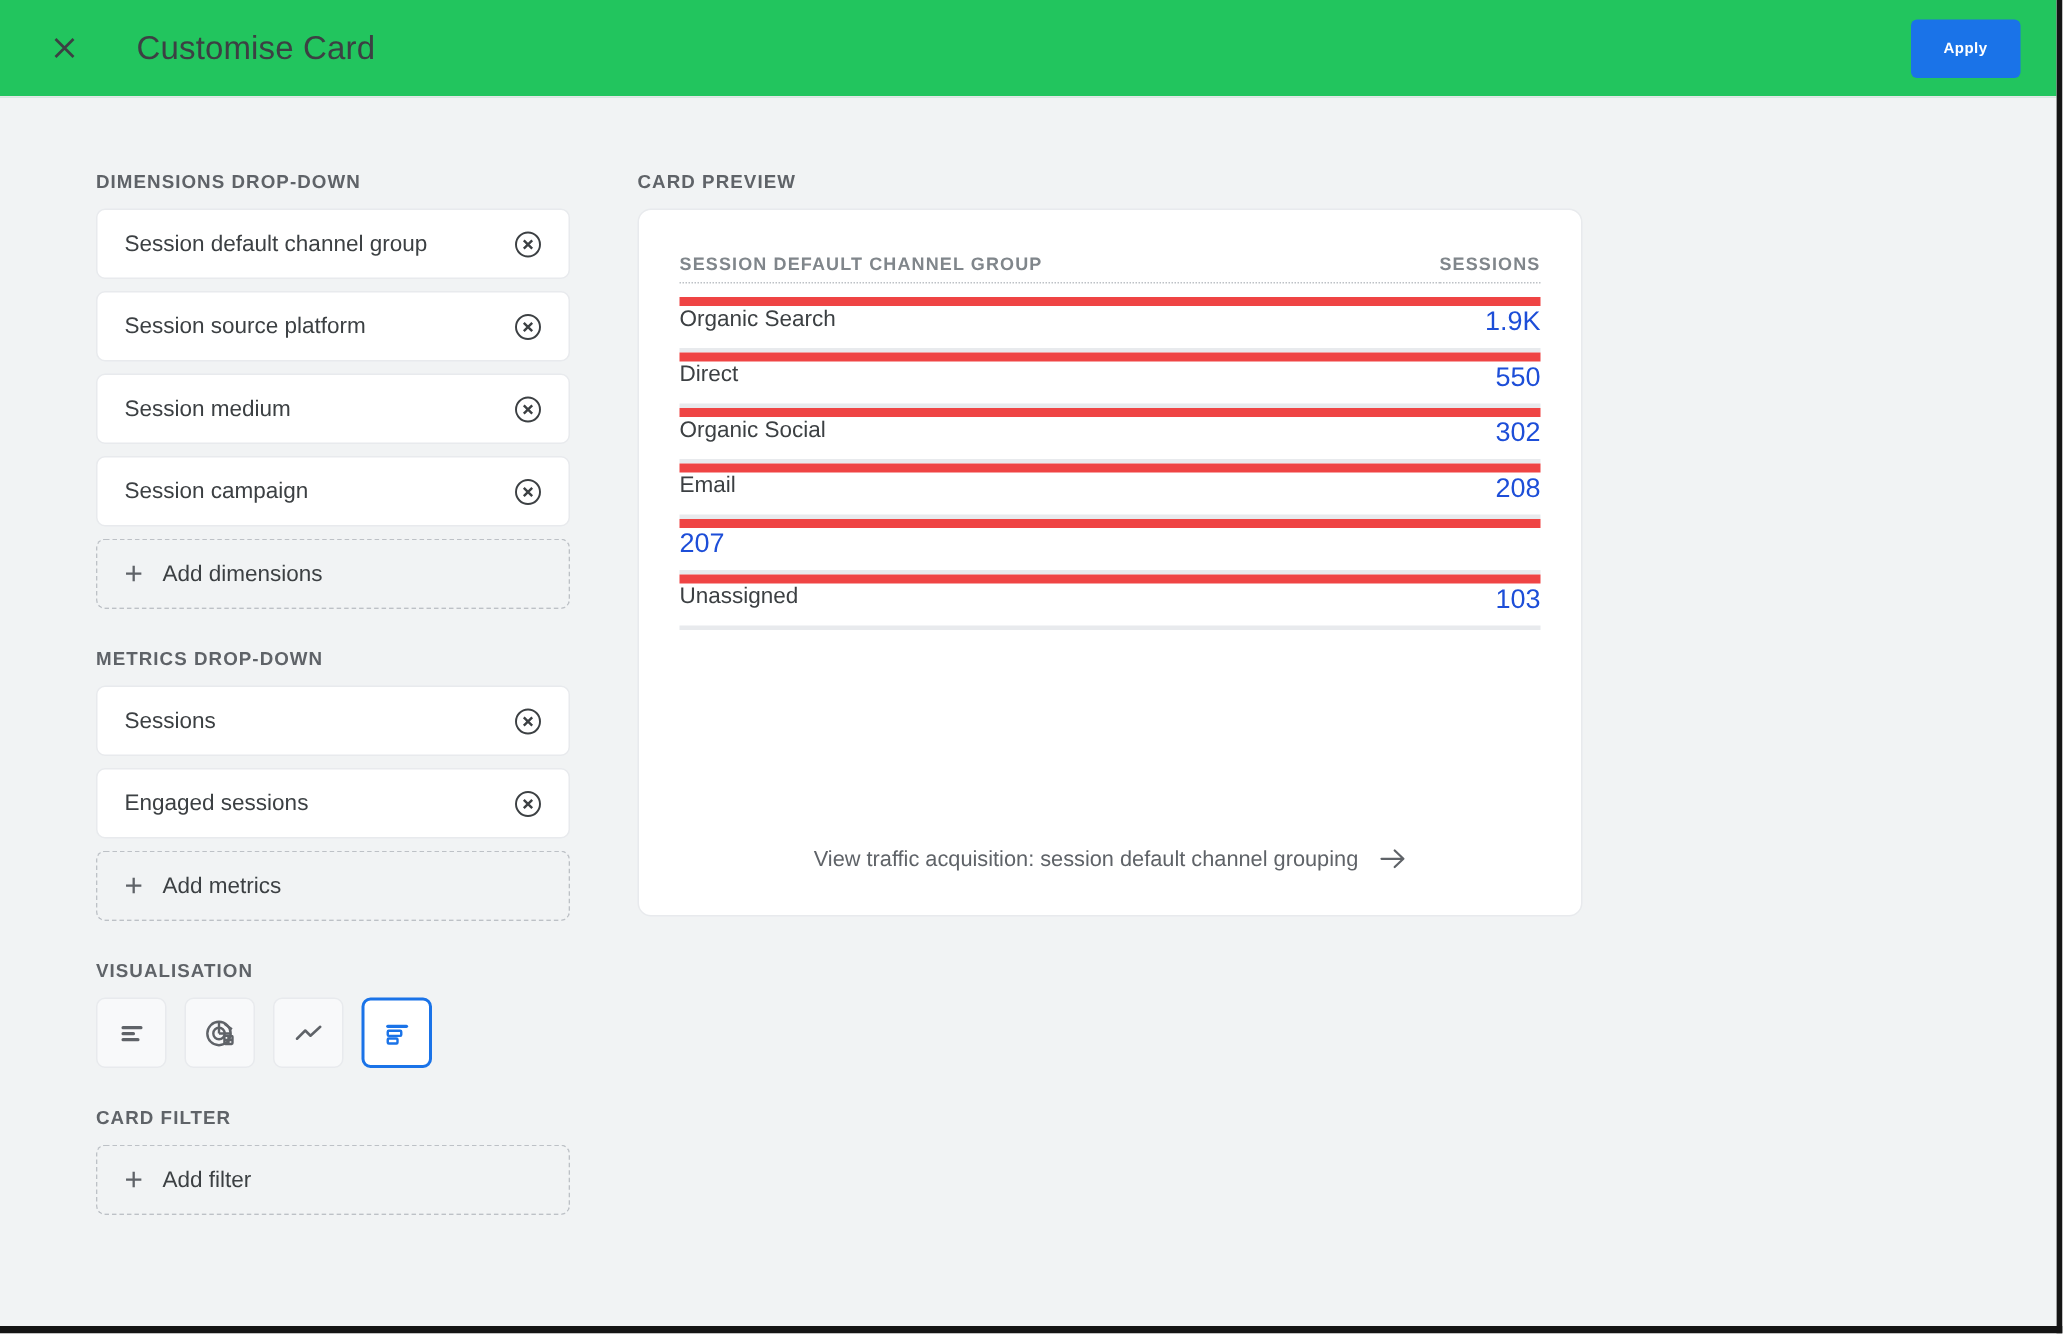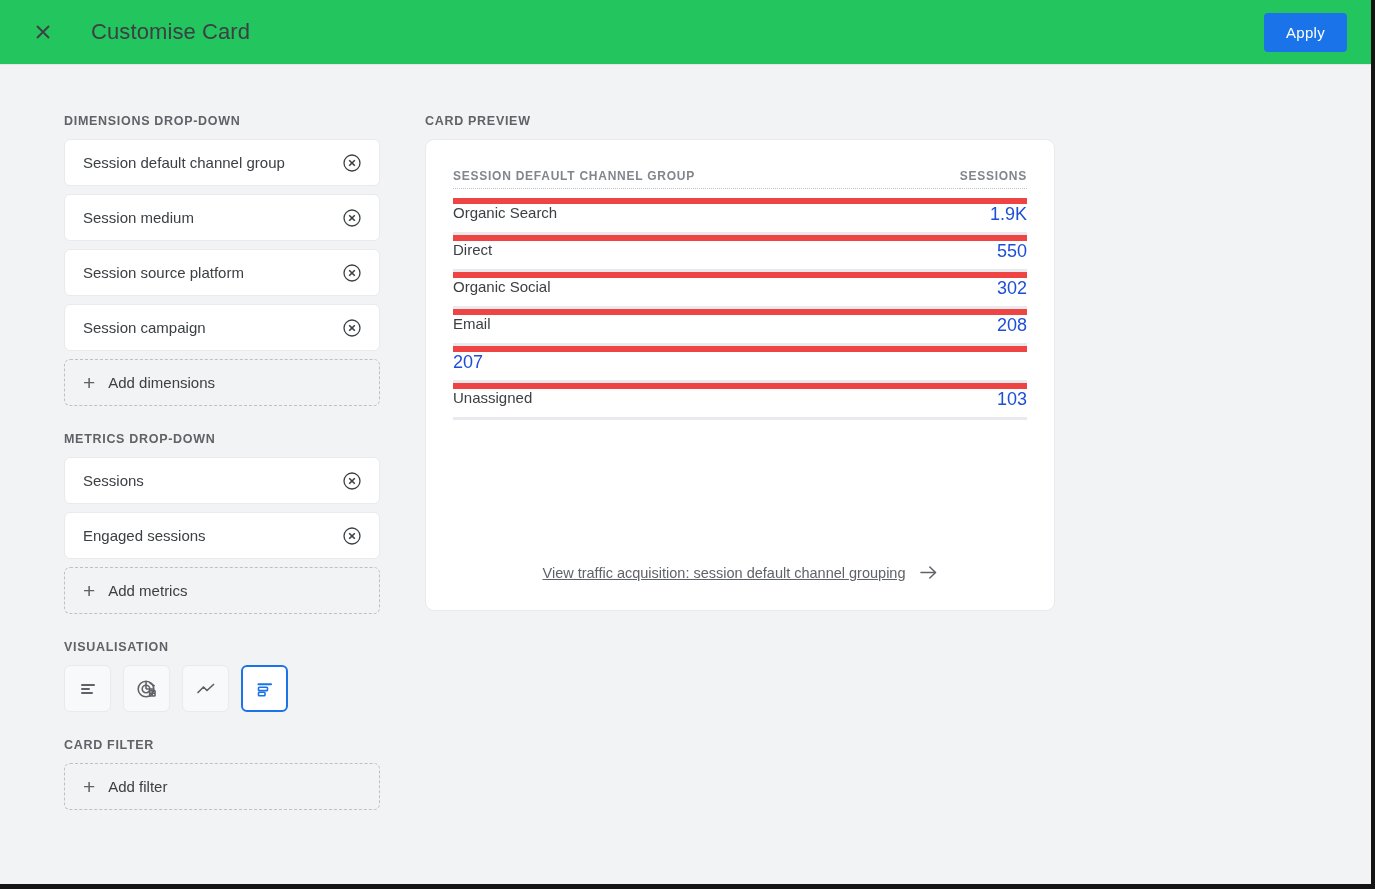--- a/index.html
+++ b/index.html
@@ -49,22 +49,22 @@
     letter-spacing: .1px;
     white-space: nowrap;
   }
   .header-spacer { flex: 1; }
   .apply-btn {
     background: #1a73e8;
     color: #ffffff;
     border: none;
     border-radius: 4px;
     font-family: "Liberation Sans", sans-serif;
-    font-size: 15px;
-    font-weight: normal;
+    font-size: 10px;
+    font-weight: bold;
     letter-spacing: .3px;
     padding: 0 22px;
     height: 39px;
     cursor: pointer;
   }
 
   
   .body-area {
     position: relative;
     height: 819px;
@@ -251,21 +251,20 @@
     right: 0;
     bottom: 29px;
     display: flex;
     align-items: center;
     justify-content: center;
     gap: 13px;
     font-size: 14.5px;
     color: #5f6368;
     cursor: pointer;
     white-space: nowrap;
-    text-decoration: underline;
   }
   .card-footer svg { display: block; }
 </style>
 </head>
 <body>
 
 <div id="app">
 
   <div class="header">
     <div class="close-btn">
@@ -289,31 +288,31 @@
         <span class="chip-remove">
           <svg width="20" height="20" viewBox="0 0 20 20" fill="none" stroke="currentColor" stroke-width="1.3">
             <circle cx="10" cy="10" r="8"></circle>
             <path d="M7.2 7.2 L12.8 12.8 M12.8 7.2 L7.2 12.8" stroke-width="1.6"></path>
           </svg>
         </span>
       </div>
 
 
       <div class="chip">
+        <span class="chip-label">Session source platform</span>
+        <span class="chip-remove">
+          <svg width="20" height="20" viewBox="0 0 20 20" fill="none" stroke="currentColor" stroke-width="1.3">
+            <circle cx="10" cy="10" r="8"></circle>
+            <path d="M7.2 7.2 L12.8 12.8 M12.8 7.2 L7.2 12.8" stroke-width="1.6"></path>
+          </svg>
+        </span>
+      </div>
+
+      <div class="chip">
         <span class="chip-label">Session medium</span>
-        <span class="chip-remove">
-          <svg width="20" height="20" viewBox="0 0 20 20" fill="none" stroke="currentColor" stroke-width="1.3">
-            <circle cx="10" cy="10" r="8"></circle>
-            <path d="M7.2 7.2 L12.8 12.8 M12.8 7.2 L7.2 12.8" stroke-width="1.6"></path>
-          </svg>
-        </span>
-      </div>
-
-      <div class="chip">
-        <span class="chip-label">Session source platform</span>
         <span class="chip-remove">
           <svg width="20" height="20" viewBox="0 0 20 20" fill="none" stroke="currentColor" stroke-width="1.3">
             <circle cx="10" cy="10" r="8"></circle>
             <path d="M7.2 7.2 L12.8 12.8 M12.8 7.2 L7.2 12.8" stroke-width="1.6"></path>
           </svg>
         </span>
       </div>
 
       <div class="chip">
         <span class="chip-label">Session campaign</span>

